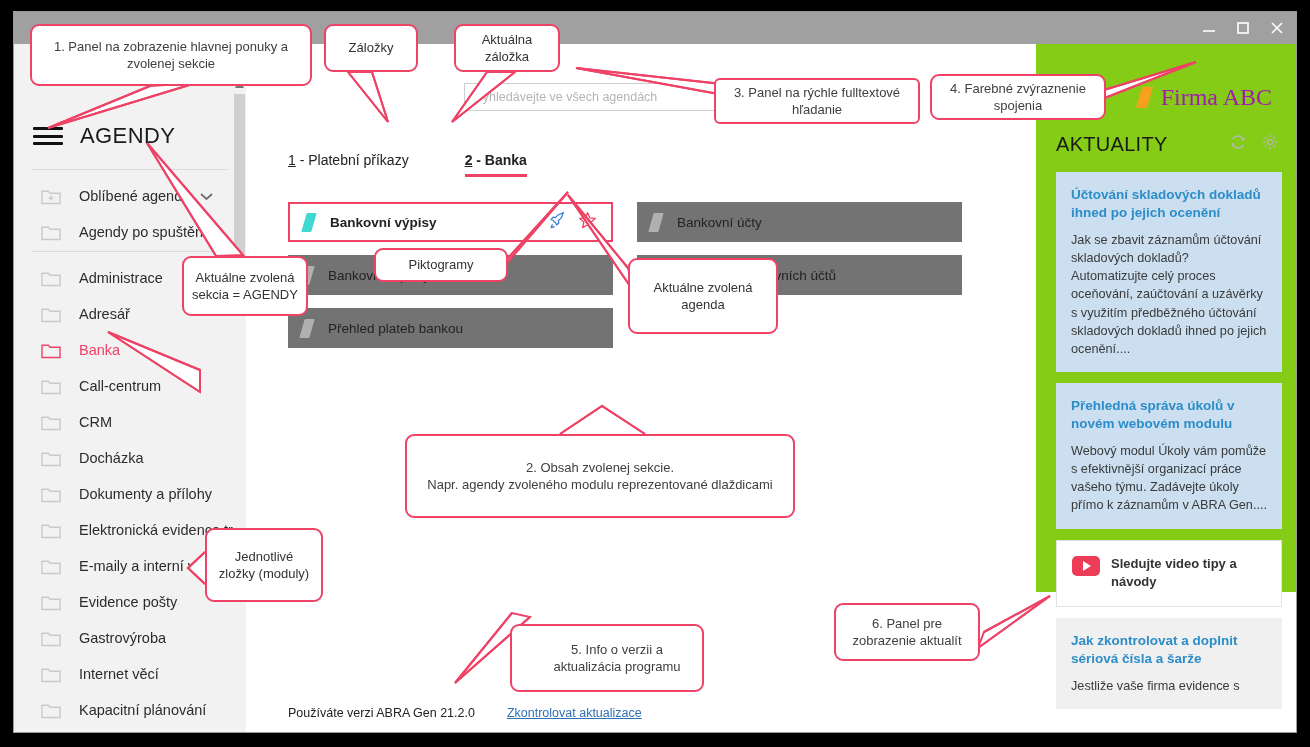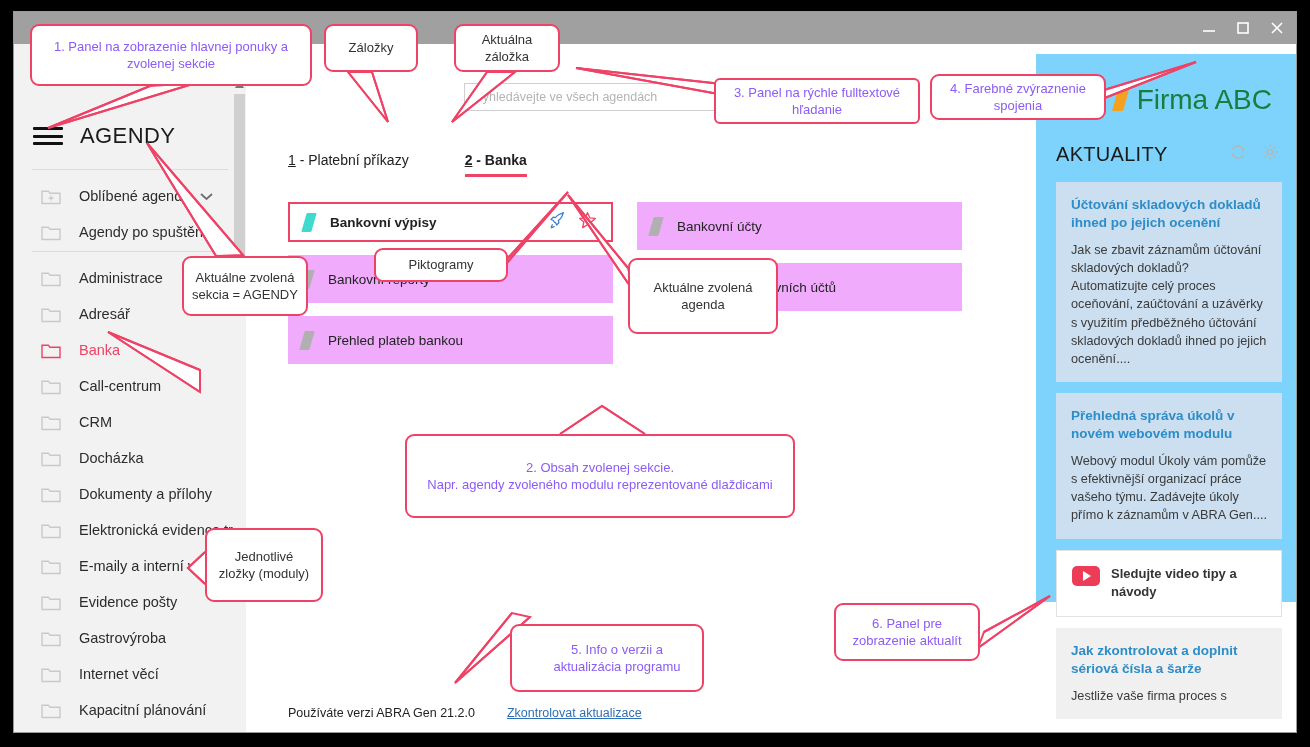--- a/index.html
+++ b/index.html
@@ -54,61 +54,61 @@
 
   .tabs{position:absolute;left:42px;top:108px;display:flex;align-items:flex-start;gap:56px;}
   .tab{font-size:14px;color:#222;position:relative;padding-bottom:9px;cursor:pointer;white-space:nowrap;}
   .tab .num{text-decoration:underline;}
   .tab.active{font-weight:bold;}
   .tab.active:after{content:"";position:absolute;left:0;right:0;bottom:0;height:3px;background:#ee4266;}
 
   .tiles{position:absolute;left:42px;top:158px;width:680px;}
   .tilecol{position:absolute;top:0;width:325px;}
   .col1{left:0;} .col2{left:349px;}
-  .tile{position:relative;height:48px;background:#f0abfc;display:flex;align-items:center;margin-bottom:13px;box-sizing:border-box;}
+  .tile{position:relative;height:40px;background:#737373;display:flex;align-items:center;margin-bottom:13px;box-sizing:border-box;}
   .tile .pgram{width:10px;height:19px;margin-left:14px;flex:0 0 auto;
                 background:#b0b0b0;transform:skewX(-16deg);border-radius:1px;}
   .tile .tlabel{font-size:13.5px;color:#222;margin-left:16px;white-space:nowrap;}
   .tile.sel{background:#fff;border:2px solid #ee4266;height:40px;}
   .tile.sel .pgram{background:#3fd9d0;}
   .tile.sel .tlabel{font-weight:bold;}
   .tile .acts{margin-left:auto;display:flex;align-items:center;gap:12px;padding-right:14px;}
 
   .footer{position:absolute;left:42px;top:662px;display:flex;align-items:center;gap:32px;}
   .fver{font-size:12.5px;color:#222;}
   .flink{font-size:12.5px;color:#2f6fb5;text-decoration:underline;cursor:pointer;}
 
   
-  .news{position:absolute;left:1022px;top:10px;width:260px;height:548px;background:#7dd3fc;}
+  .news{position:absolute;left:1022px;top:0;width:260px;height:548px;background:#84cc16;}
   .news-head{position:absolute;left:0;top:80px;width:260px;height:40px;display:flex;align-items:center;}
   .news-title{font-size:20px;color:#1a1a1a;margin-left:20px;letter-spacing:.3px;}
   .news-icons{margin-left:auto;display:flex;align-items:center;gap:14px;padding-right:17px;}
   .news-list{position:absolute;left:20px;top:128px;width:226px;}
   .ncard{margin-bottom:11px;padding:14px 14px 14px 15px;box-sizing:border-box;}
   .ncard.blue{background:#cbdff0;}
   .ncard.gray{background:#f0f0f0;}
   .ncard.white{background:#fff;border:1px solid #e2e2e2;}
   .nh{font-size:13.5px;font-weight:bold;color:#2d8dc8;line-height:1.33;}
   .nb{font-size:12.7px;color:#3a3a3a;line-height:1.43;margin-top:9px;}
   .videorow{display:flex;align-items:flex-start;gap:11px;}
   .ytbox{width:28px;height:20px;background:#ed3c57;border-radius:5px;display:flex;align-items:center;justify-content:center;flex:0 0 auto;margin-top:1px;}
   .ytbox:after{content:"";border-left:8px solid #fff;border-top:5px solid transparent;border-bottom:5px solid transparent;margin-left:2px;}
   .vtxt{font-size:13px;font-weight:bold;color:#333;line-height:1.45;}
 
   
   .brand{position:absolute;right:24px;top:40px;display:flex;align-items:center;gap:11px;}
   .brandslash{width:11px;height:21px;background:#f5a11d;transform:skewX(-16deg);border-radius:1px;}
-  .brandtxt{font-size:28px;color:#15803d;}
+  .brandtxt{font-size:24px;color:#a21caf;font-family:Liberation Serif, serif;}
 
   
   .anno{position:absolute;background:#fff;border:2px solid #ee4266;border-radius:9px;
         display:flex;align-items:center;justify-content:center;text-align:center;z-index:40;
         box-sizing:border-box;padding:4px 8px;}
   .anno span{font-size:13px;line-height:1.33;}
-  .anno.pink span{color:#8b5cf6;}
+  .anno.pink span{color:#404040;}
   .anno.dark span{color:#333;}
   svg.leader{position:absolute;left:0;top:0;width:1310px;height:747px;z-index:35;pointer-events:none;overflow:visible;}
 </style>
 </head>
 <body>
 
 <div id="root">
 
   <div class="win">
 
@@ -398,21 +398,21 @@
               <div class="nb">Webový modul Úkoly vám pomůže s efektivnější organizací práce vašeho týmu. Zadávejte úkoly přímo k záznamům v ABRA Gen....</div>
             </div>
             <div class="ncard white">
               <div class="videorow">
                 <span class="ytbox"></span>
                 <span class="vtxt">Sledujte video tipy a návody</span>
               </div>
             </div>
             <div class="ncard gray">
               <div class="nh">Jak zkontrolovat a doplnit sériová čísla a šarže</div>
-              <div class="nb">Jestliže vaše firma proces s</div>
+              <div class="nb">Jestliže vaše firma evidence s</div>
             </div>
           </div>
       </div>
 
       <div class="brand">
         <span class="brandslash"></span>
         <span class="brandtxt">Firma ABC</span>
       </div>
 
     </div>

